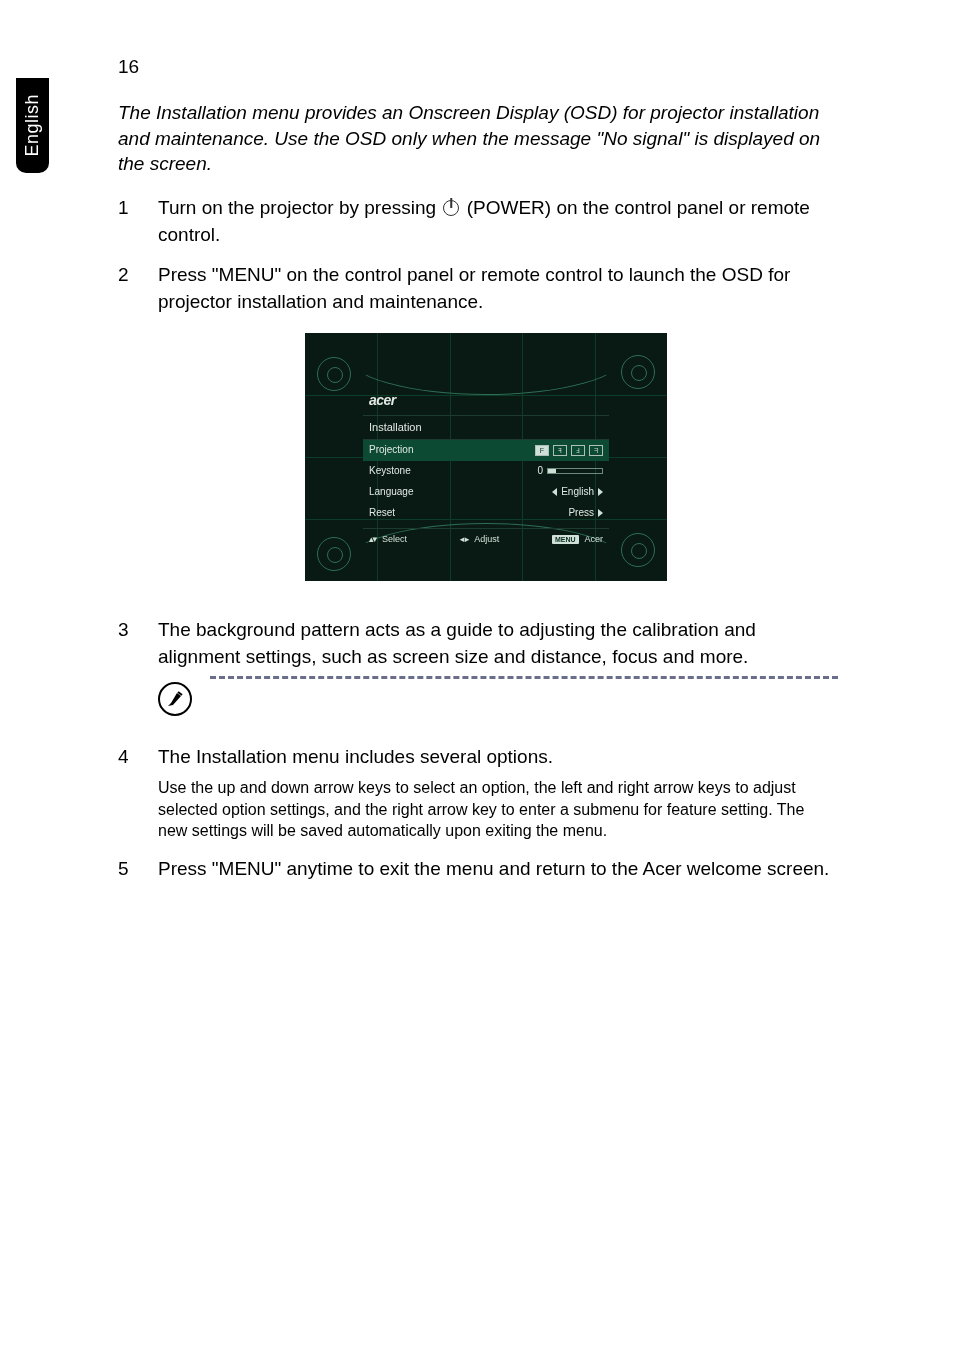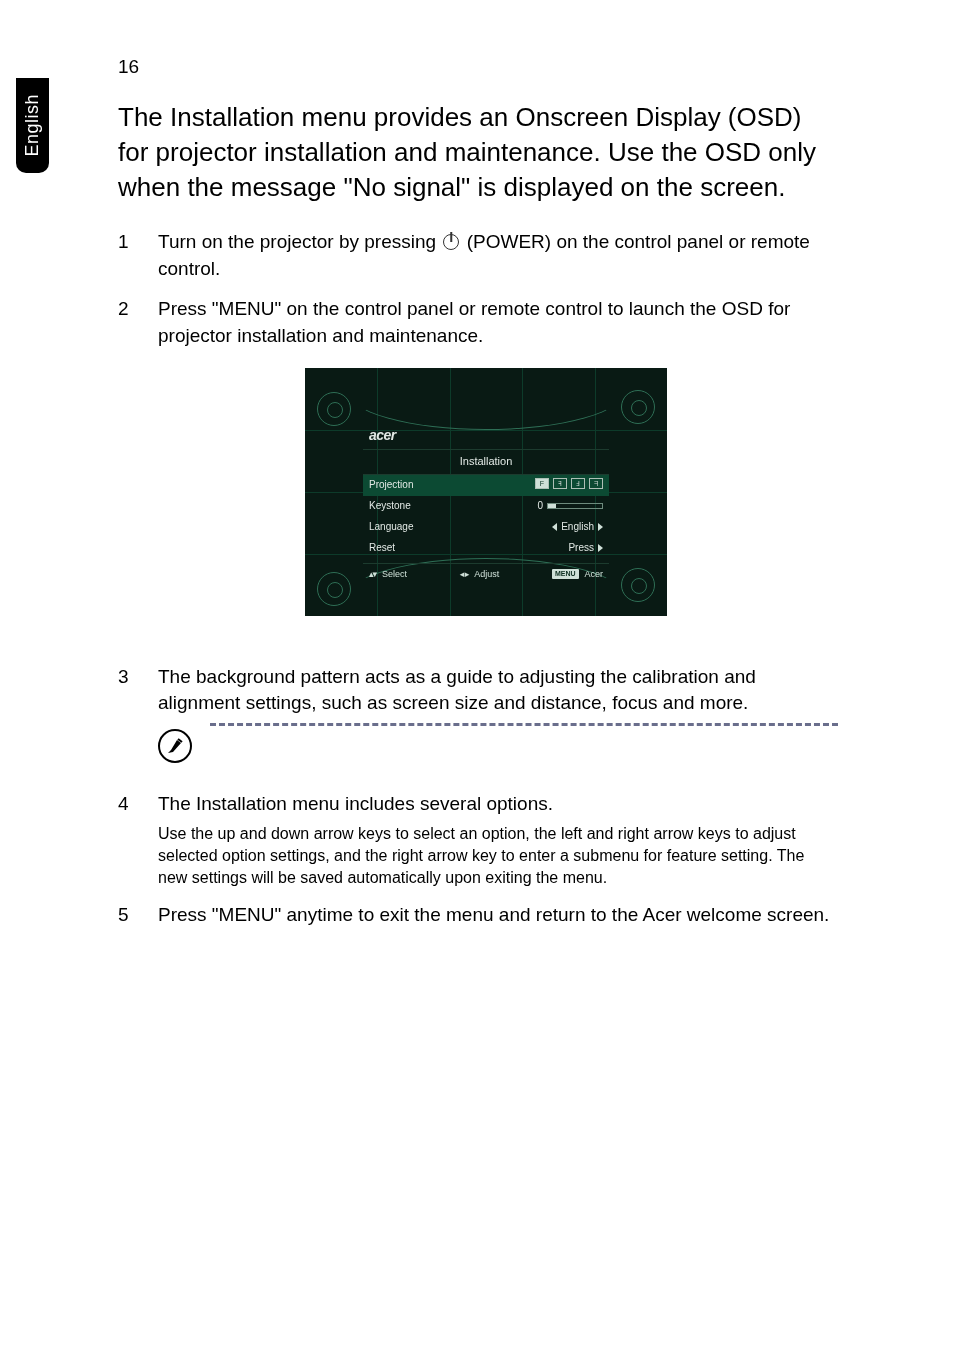--- a/index.html
+++ b/index.html
@@ -44,23 +44,24 @@
     font-weight: 700;
     margin-bottom: 28px;
     letter-spacing: 0.5px;
   }
   h2 {
     font-size: 30px;
     font-weight: 700;
     margin-bottom: 18px;
   }
   .intro {
-    font-size: 26px;
+    font-size: 19px;
     line-height: 1.35;
-    margin-bottom: 24px;
+    margin-bottom: 18px;
+    font-style: italic;
   }
   ol.main-list { list-style: none; }
   ol.main-list > li {
     display: flex;
     font-size: 19px;
     line-height: 1.4;
     margin-bottom: 14px;
   }
   ol.main-list > li .num { width: 40px; flex-shrink: 0; }
   ol.main-list > li .body { flex: 1; }
@@ -76,21 +77,21 @@
   .power-icon::after {
     content: "";
     position: absolute;
     top: -3px; left: 50%;
     transform: translateX(-50%);
     width: 1.5px; height: 10px;
     background: #333;
   }
   .osd-figure {
     width: 386px;
-    margin: 18px auto 34px auto;
+    margin: 18px auto 22px auto;
   }
   .osd {
     width: 362px; height: 248px;
     background: #091a14;
     position: relative;
     overflow: hidden;
     font-family: Arial, sans-serif;
   }
   .grid-v, .grid-h { position: absolute; background: #0d3b2a; }
   .osd .corner {
@@ -131,25 +132,24 @@
     font-weight: bold;
     font-size: 14px;
     letter-spacing: -0.5px;
     padding: 2px 6px 4px 6px;
     border-bottom: 1px solid #1c3b2e;
   }
   .menutitle {
     padding: 4px 6px;
     font-size: 11px;
     border-bottom: 1px solid #1c3b2e;
-    text-align: center;
   }
   .row {
     display: flex;
-    align-items: flex-start;
+    align-items: center;
     padding: 3px 6px;
     border-bottom: 1px solid transparent;
   }
   .row.sel { background: #0c4a33; }
   .row .label { flex: 1; }
   .row .valarea {
     width: 120px;
     display: flex;
     align-items: center;
     justify-content: flex-end;

